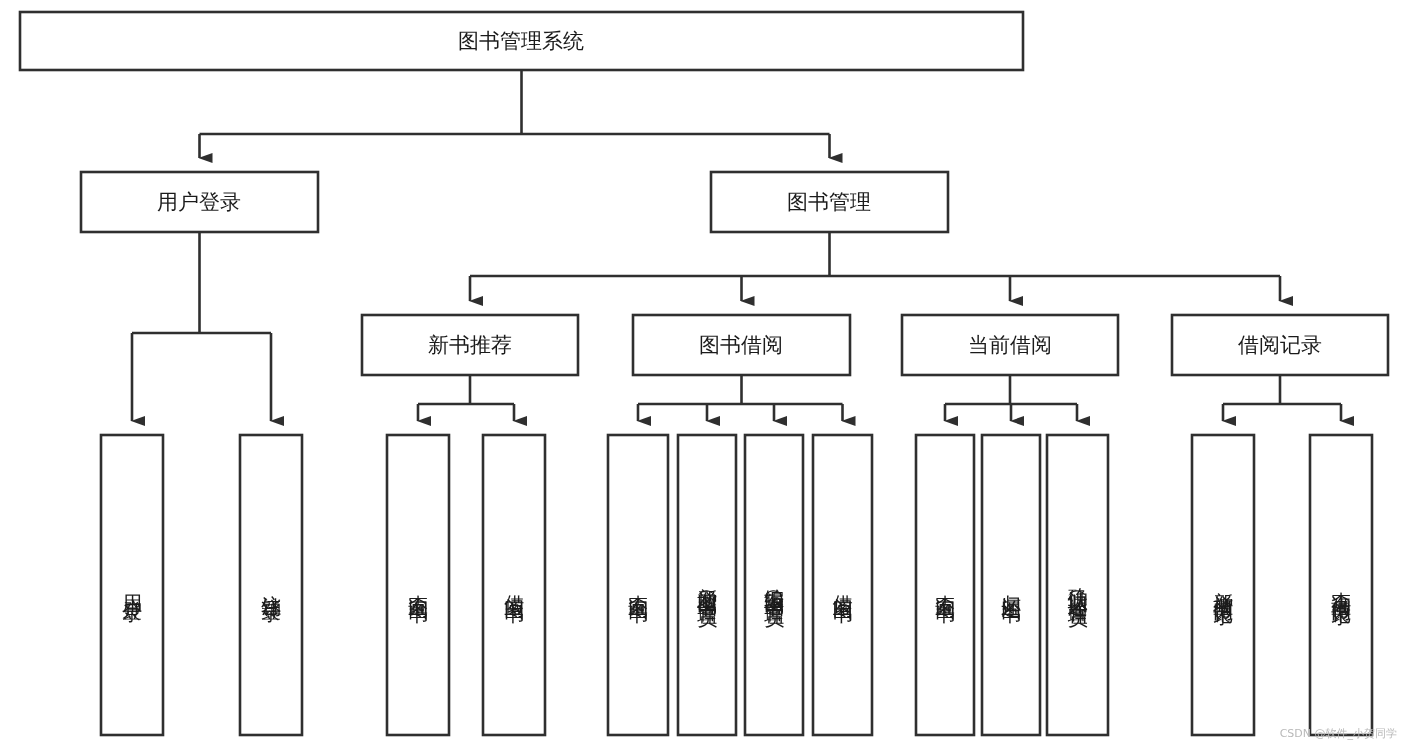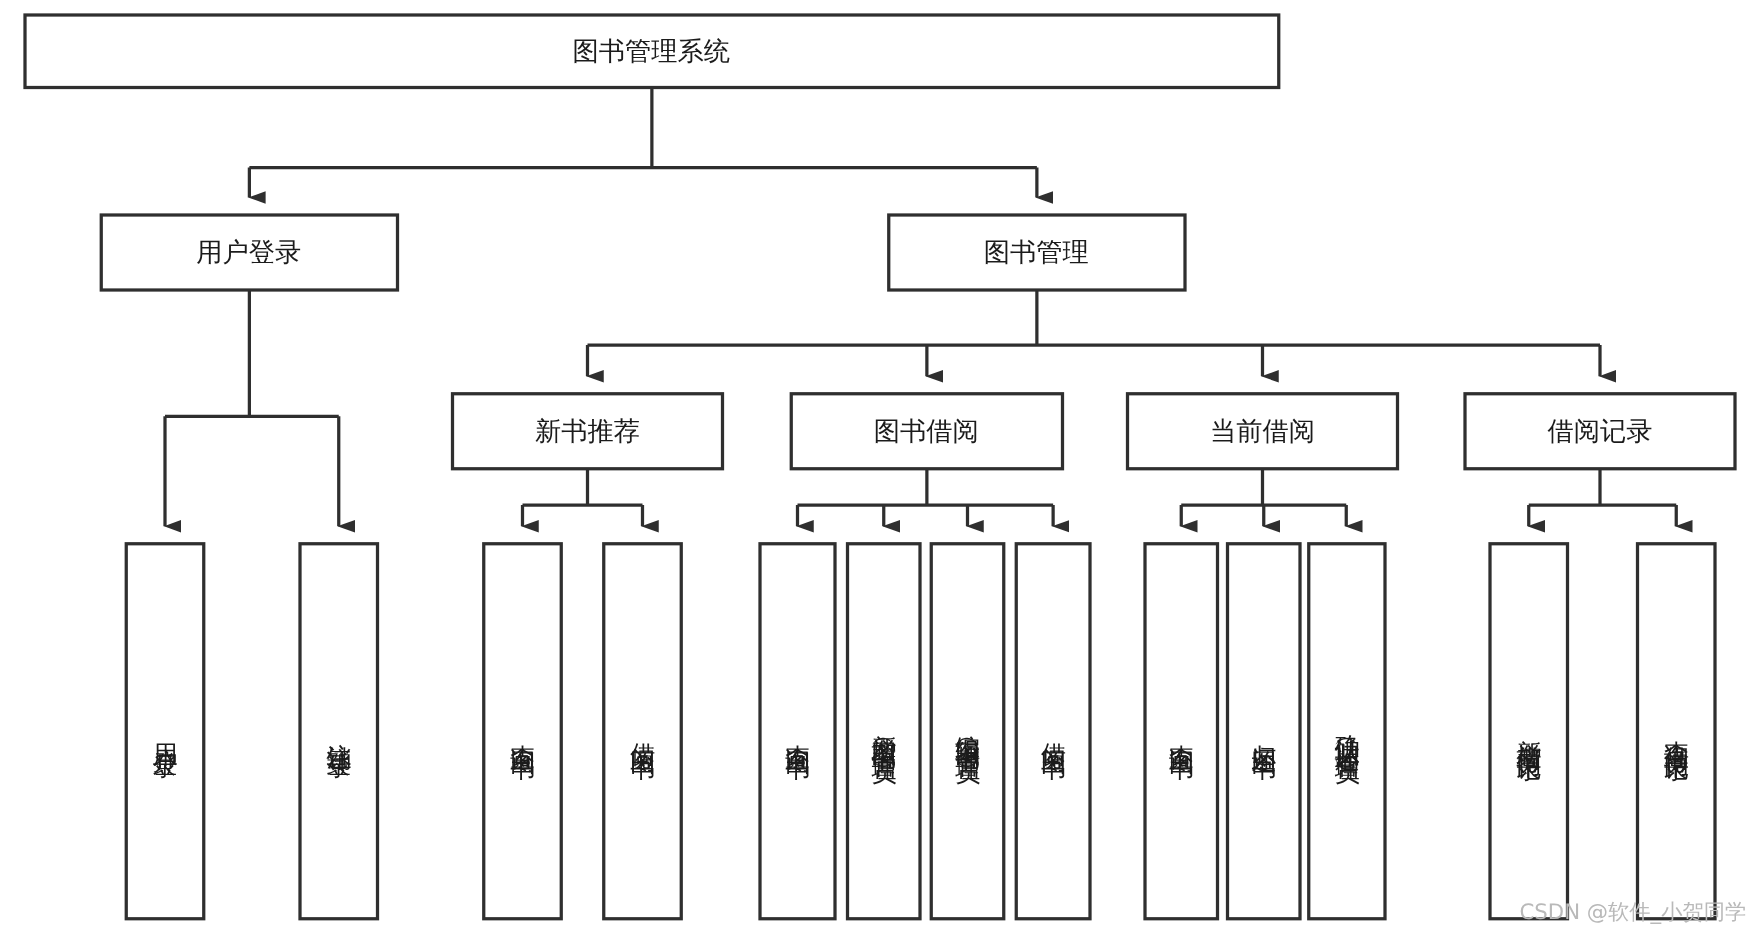--- a/index.html
+++ b/index.html
@@ -58,21 +58,21 @@
     letter-spacing: 3px;
     color: #1b1b1b;
     pointer-events: none;
     white-space: nowrap;
   }
   .watermark {
     position: absolute;
     right: 8px;
     bottom: 6px;
     font-family: "DejaVu Sans", "Liberation Sans", sans-serif;
-    font-size: 17px;
+    font-size: 11px;
     color: #b9b9b9;
     white-space: nowrap;
   }
 </style>
 </head>
 <body>
 
 <svg id="diagram" viewBox="0 0 1405 747">
   <defs>
     <marker id="arrow" viewBox="0 0 12 14" refX="6" refY="13" markerWidth="12" markerHeight="14" orient="auto-start-reverse" markerUnits="userSpaceOnUse">

